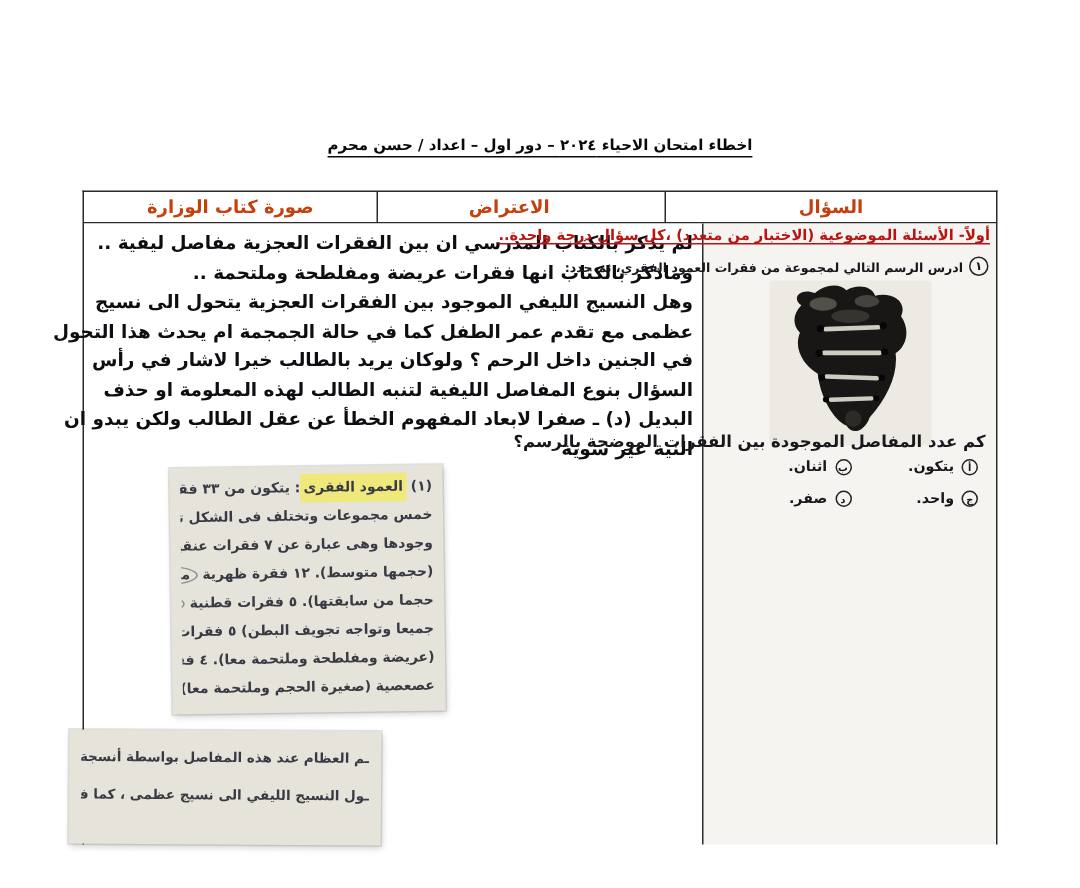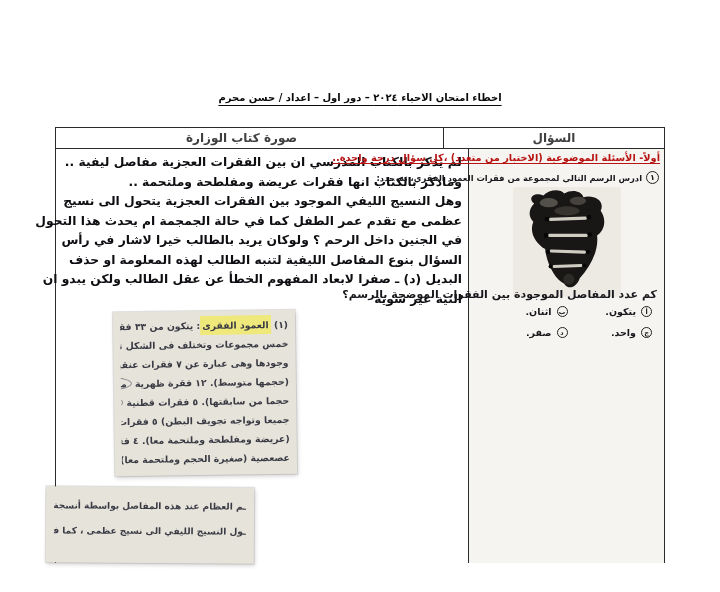--- a/index.html
+++ b/index.html
@@ -14,21 +14,21 @@
   .page{position:relative;width:720px;height:592px;background:#fff;overflow:hidden;}
 
   .doc-title{
     position:absolute;top:92px;left:0;right:0;text-align:center;
     font-size:10px;font-weight:bold;color:#0a0a0a;
     text-decoration:underline;text-underline-offset:4px;
   }
 
   .xtable{position:absolute;top:127px;right:55px;width:610px;border:1px solid var(--border);border-bottom:none;}
   .thead{display:flex;height:21px;border-bottom:1px solid var(--border);}
-  .th{display:flex;align-items:center;justify-content:center;font-weight:bold;font-size:12px;color:#404040;}
+  .th{display:flex;align-items:center;justify-content:center;font-weight:bold;font-size:12px;color:#c2410c;}
   .th-q{width:221px;border-left:1px solid var(--border);margin-left:16px;}
   .th-o{width:176px;border-left:1px solid var(--border);}
   .th-b{flex:1;}
   .tbody{display:flex;height:414px;}
 
   
   .cell-question{width:196px;border-left:1px solid var(--border);position:relative;background:#f5f4f0;z-index:2;}
   .red-heading{
     position:absolute;top:3px;right:4px;white-space:nowrap;z-index:5;
     color:var(--red);font-weight:bold;font-size:9.8px;
@@ -68,20 +68,21 @@
 </head>
 <body>
 
 <div class="page">
 
   <div class="doc-title">اخطاء امتحان الاحياء ٢٠٢٤ – دور اول – اعداد / حسن محرم</div>
 
   <div class="xtable">
     <div class="thead">
       <div class="th th-q">السؤال</div>
+      <div class="th th-o">الاعتراض</div>
       <div class="th th-b">صورة كتاب الوزارة</div>
     </div>
 
     <div class="tbody">
 
       <div class="cell-question">
         <div class="red-heading">أولاً- الأسئلة الموضوعية (الاختبار من متعدد) ،كل سؤال درجة واحدة..</div>
 
         <div class="q-line">
           <span class="q-num">١</span>

